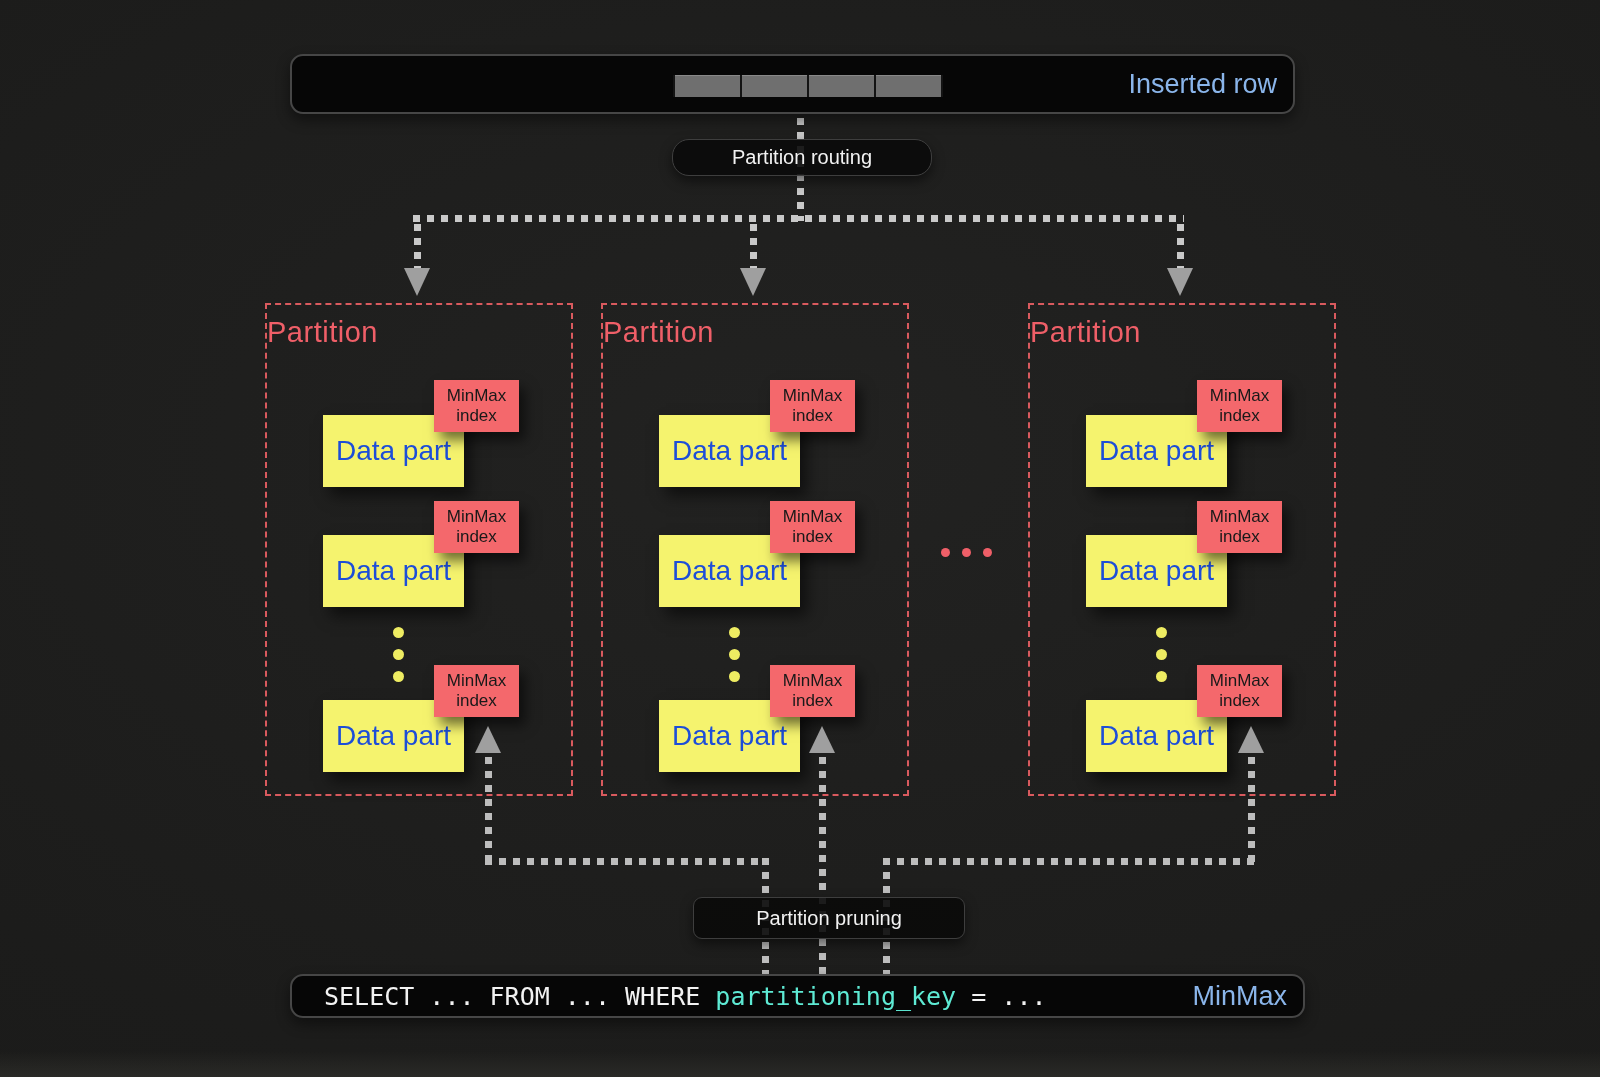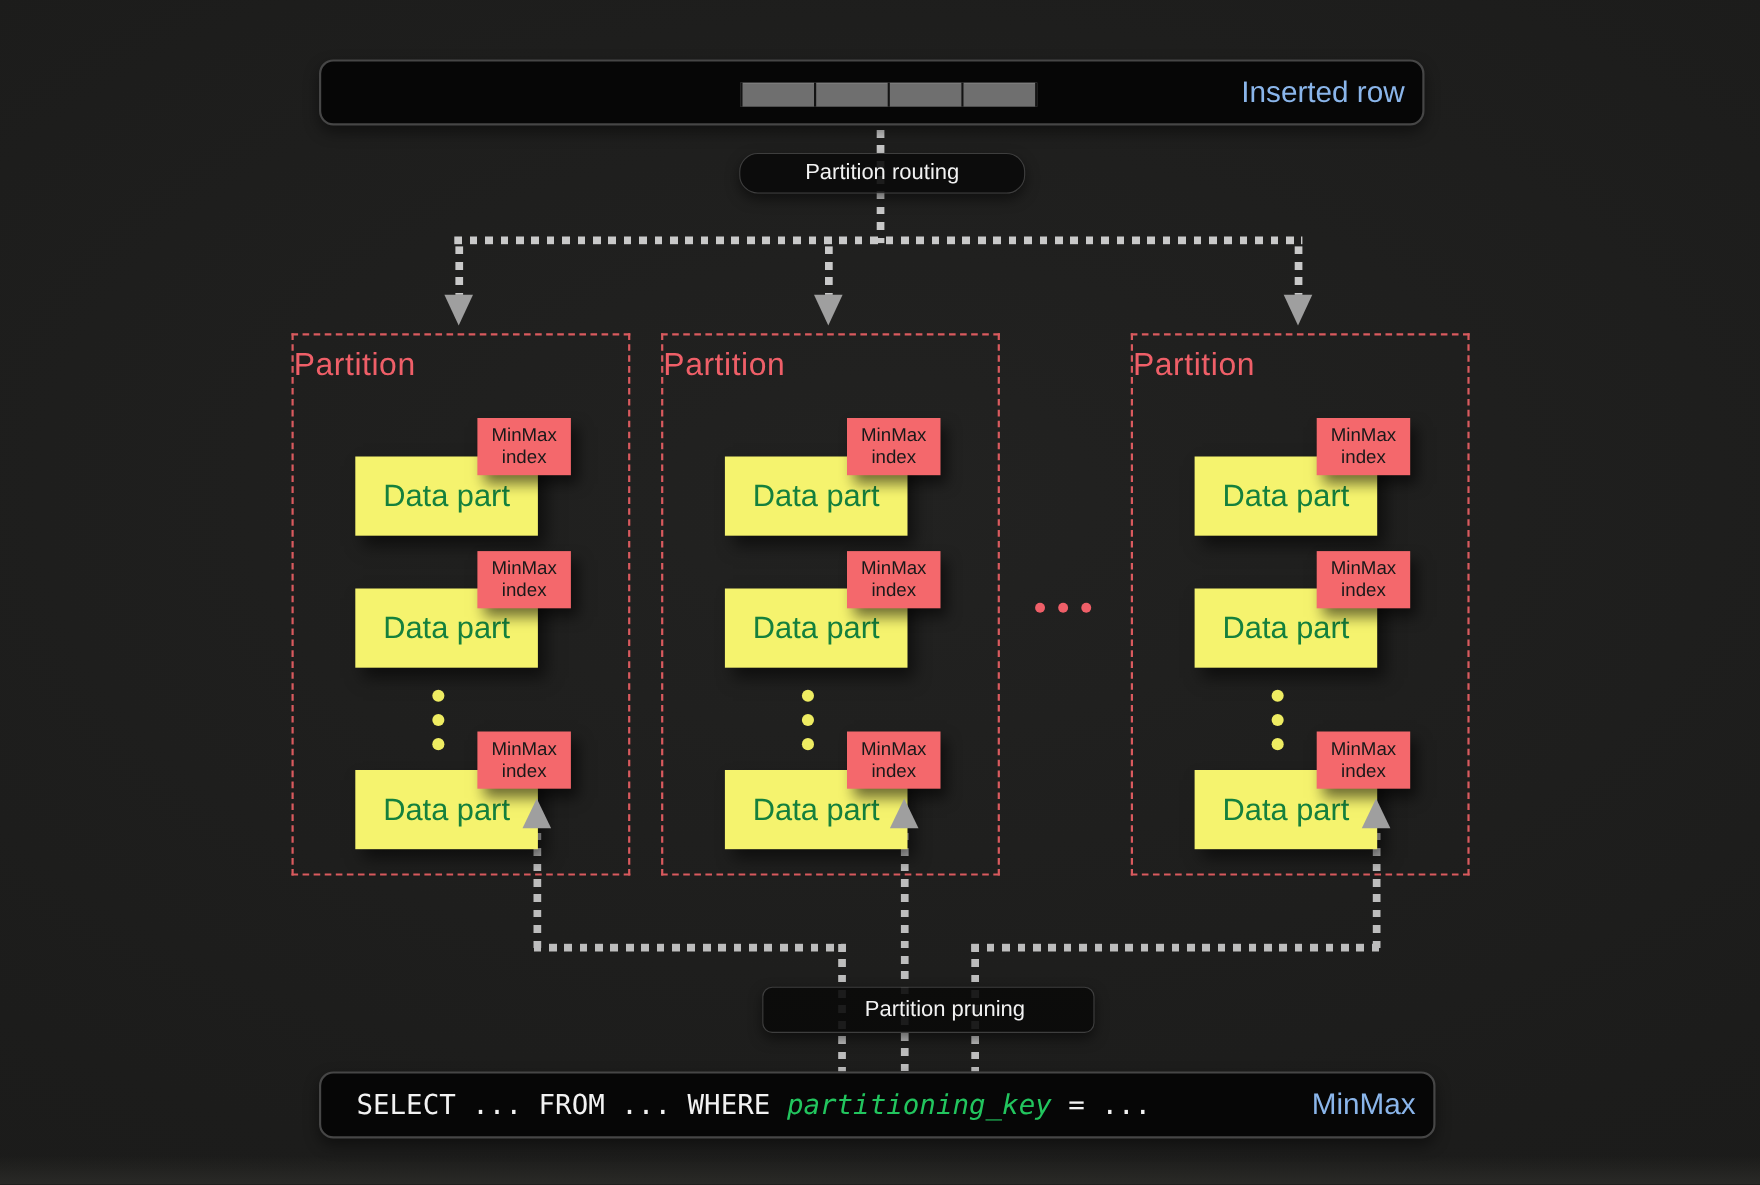--- a/index.html
+++ b/index.html
@@ -30,37 +30,37 @@
   .cells{position:absolute; left:381px; top:19px; display:flex; z-index:3;}
   .cell{width:65px; height:22px; background:#6f6f6f; border-right:2px solid #131313;
     box-shadow:inset 0 1px 0 rgba(255,255,255,0.18);}
   .cell:first-child{border-left:2px solid #131313;}
   .blue-label{position:absolute; right:16px; top:0; height:100%; display:flex;
     align-items:center; color:var(--blue); font-size:27px;}
   .partition{position:absolute; top:303px; width:308px; height:493px;
     border:2px dashed var(--redborder); box-sizing:border-box; z-index:2;}
   .ptitle{position:absolute; top:11px; left:0; width:100%; text-align:left;
     color:var(--red); font-size:29px; letter-spacing:0.5px;}
-  .dpart{position:absolute; left:56px; width:166px; height:72px; background:var(--yellow);
-    display:flex; align-items:center; justify-content:center; color:#15803d; font-size:28px;
+  .dpart{position:absolute; left:56px; width:141px; height:72px; background:var(--yellow);
+    display:flex; align-items:center; justify-content:center; color:#1d4ed8; font-size:28px;
     box-shadow:7px 9px 14px rgba(0,0,0,0.55); z-index:2;}
   .dpart.r1{top:110px}.dpart.r2{top:230px}.dpart.r3{top:395px}
   .tag{position:absolute; left:167px; width:85px; height:52px; background:var(--tagbg);
     display:flex; align-items:center; justify-content:center; text-align:center;
     color:#191919; font-size:17px; line-height:1.2; font-weight:500;
     box-shadow:6px 8px 12px rgba(0,0,0,0.55); z-index:3;}
   .tag.r1{top:75px}.tag.r2{top:196px}.tag.r3{top:360px}
   .ydot{position:absolute; left:126px; width:11px; height:11px; border-radius:50%;
     background:#eeec62; z-index:2;}
   .rdot{position:absolute; top:548px; width:9px; height:9px; border-radius:50%;
     background:var(--red); z-index:2;}
   .code{position:absolute; left:32px; top:0; height:100%; display:flex; align-items:center;
     font-family:"DejaVu Sans Mono","Liberation Mono",monospace; font-size:25px;
     color:#f2f2f2; white-space:pre; z-index:3;}
-  .code .key{color:#22c55e;font-style:italic;}
+  .code .key{color:#5eead4;}
   .bottom-strip{position:absolute; left:0; bottom:0; width:100%; height:26px;
     background:linear-gradient(to bottom, rgba(60,60,56,0) 0%, #2a2a27 100%); z-index:0;}
 </style>
 </head>
 <body>
 
 <div id="canvas">
 
   <div class="bigbox" style="top:54px;">
     <div class="cells">
@@ -135,21 +135,21 @@
   <div class="vdash" style="left:818.5px; top:757px; height:217px; background:repeating-linear-gradient(to bottom, var(--dimdash) 0 7px, transparent 7px 14px);"></div>
 
   <div class="arrow-up" style="left:1238px; top:726px;"></div>
   <div class="vdash" style="left:1247.5px; top:757px; height:108px; background:repeating-linear-gradient(to bottom, var(--dimdash) 0 7px, transparent 7px 14px);"></div>
 
   <div class="hdash" style="left:485px; top:858px; width:284px; background:repeating-linear-gradient(to right, var(--dimdash) 0 7px, transparent 7px 14px);"></div>
   <div class="hdash" style="left:883px; top:858px; width:372px; background:repeating-linear-gradient(to right, var(--dimdash) 0 7px, transparent 7px 14px);"></div>
   <div class="vdash" style="left:761.5px; top:858px; height:116px; background:repeating-linear-gradient(to bottom, var(--dimdash) 0 7px, transparent 7px 14px);"></div>
   <div class="vdash" style="left:882.5px; top:858px; height:116px; background:repeating-linear-gradient(to bottom, var(--dimdash) 0 7px, transparent 7px 14px);"></div>
 
-  <div class="pill" style="left:693px; top:897px; width:270px; height:40px;padding-left:30px;">Partition pruning</div>
+  <div class="pill" style="left:693px; top:897px; width:270px; height:40px;">Partition pruning</div>
 
-  <div class="bigbox" style="top:974px; width:1015px; height:61px;">
+  <div class="bigbox" style="top:974px; width:1015px; height:44px;">
     <div class="code"><span>SELECT ... FROM ... WHERE </span><span class="key">partitioning_key</span><span> = ...</span></div>
     <div class="blue-label">MinMax</div>
   </div>
 
   <div class="bottom-strip"></div>
 </div>
 
 </body></html>

